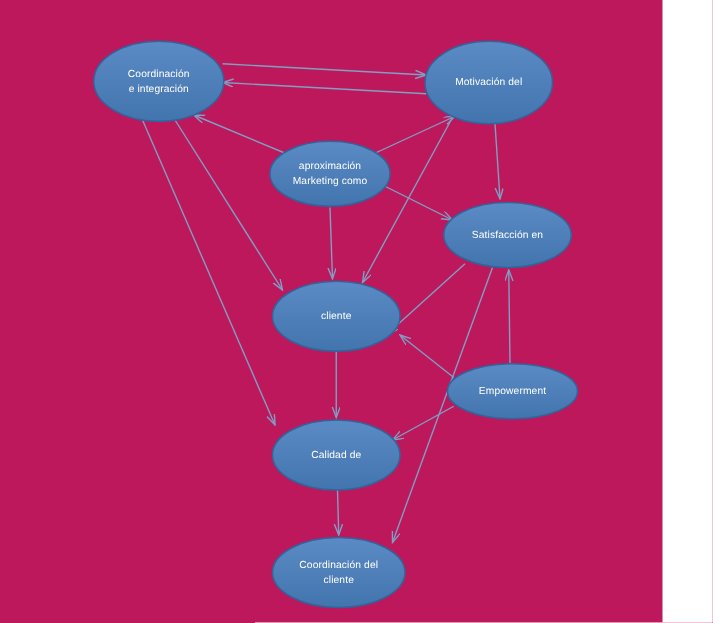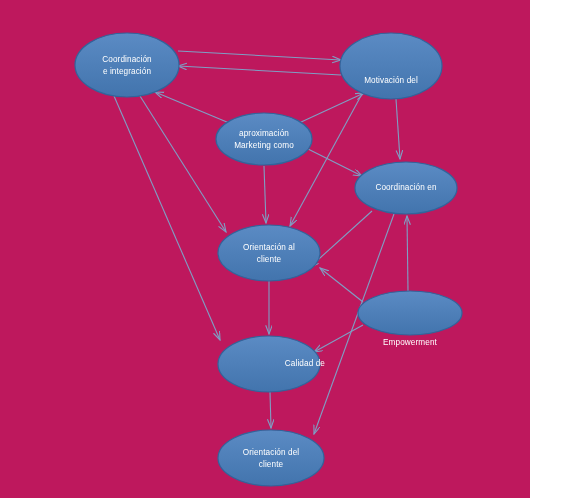--- a/index.html
+++ b/index.html
@@ -63,39 +63,38 @@
         <ellipse cx="269" cy="364" rx="51" ry="28" fill="url(#nodeGrad)" stroke="#31649b" stroke-width="1.2"></ellipse>
         <ellipse cx="271" cy="458" rx="53" ry="28" fill="url(#nodeGrad)" stroke="#31649b" stroke-width="1.2"></ellipse>
       </g>
   </svg>
 
   <div id="labels-layer">
       <div class="node-label" style="left: 127px; top: 65px; width: 114px;">
         <div>Coordinación</div>
         <div>e integración</div>
       </div>
-      <div class="node-label" style="left: 391px; top: 66px; width: 112px; margin-top: 15px;">
+      <div class="node-label" style="left: 391px; top: 66px; width: 112px;">
         <div>Motivación del</div>
       </div>
       <div class="node-label" style="left: 264px; top: 139px; width: 106px;">
         <div>aproximación</div>
         <div>Marketing como</div>
       </div>
       <div class="node-label" style="left: 406px; top: 188px; width: 112px;">
-        <div>Coordinación en</div>
+        <div>Satisfacción en</div>
       </div>
       <div class="node-label" style="left: 269px; top: 253px; width: 112px;">
-        <div>Orientación al</div>
         <div>cliente</div>
       </div>
-      <div class="node-label" style="left: 410px; top: 313px; width: 114px; margin-top: 30px;">
+      <div class="node-label" style="left: 410px; top: 313px; width: 114px;">
         <div>Empowerment</div>
       </div>
-      <div class="node-label" style="left: 269px; top: 364px; width: 112px; text-align: right;">
+      <div class="node-label" style="left: 269px; top: 364px; width: 112px;">
         <div>Calidad de</div>
       </div>
       <div class="node-label" style="left: 271px; top: 458px; width: 116px;">
-        <div>Orientación del</div>
+        <div>Coordinación del</div>
         <div>cliente</div>
       </div>
     </div>
 
 </div>
 
 </body></html>

